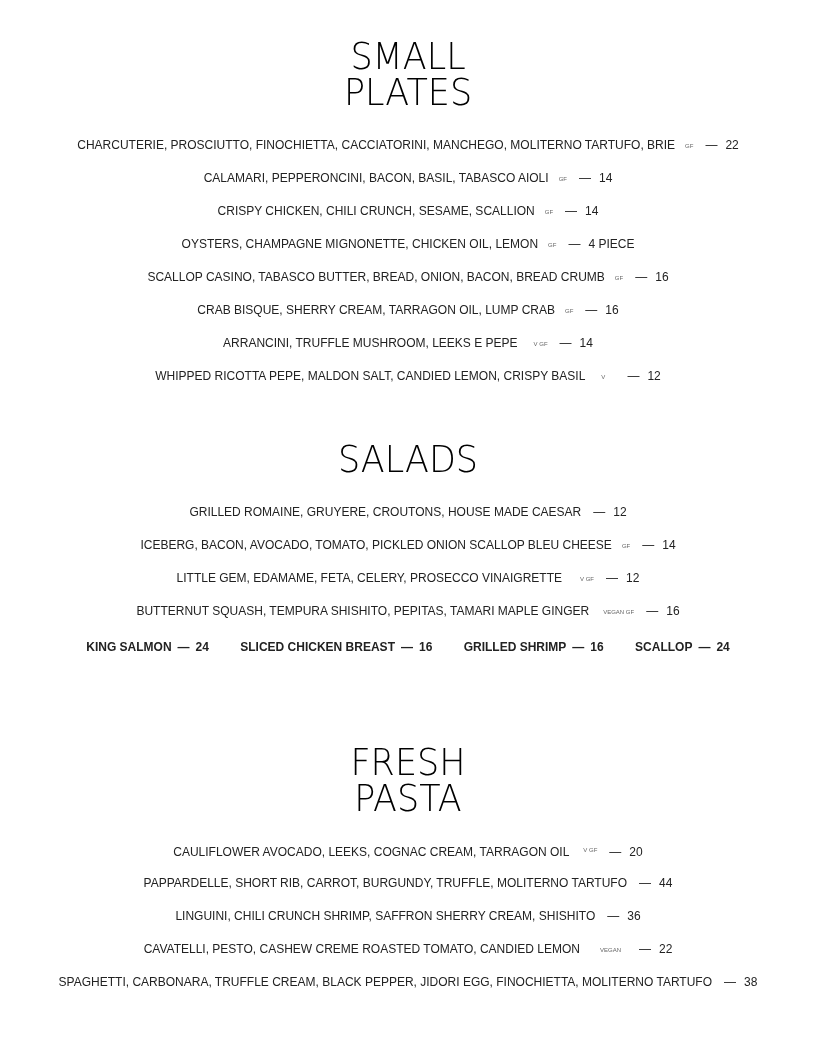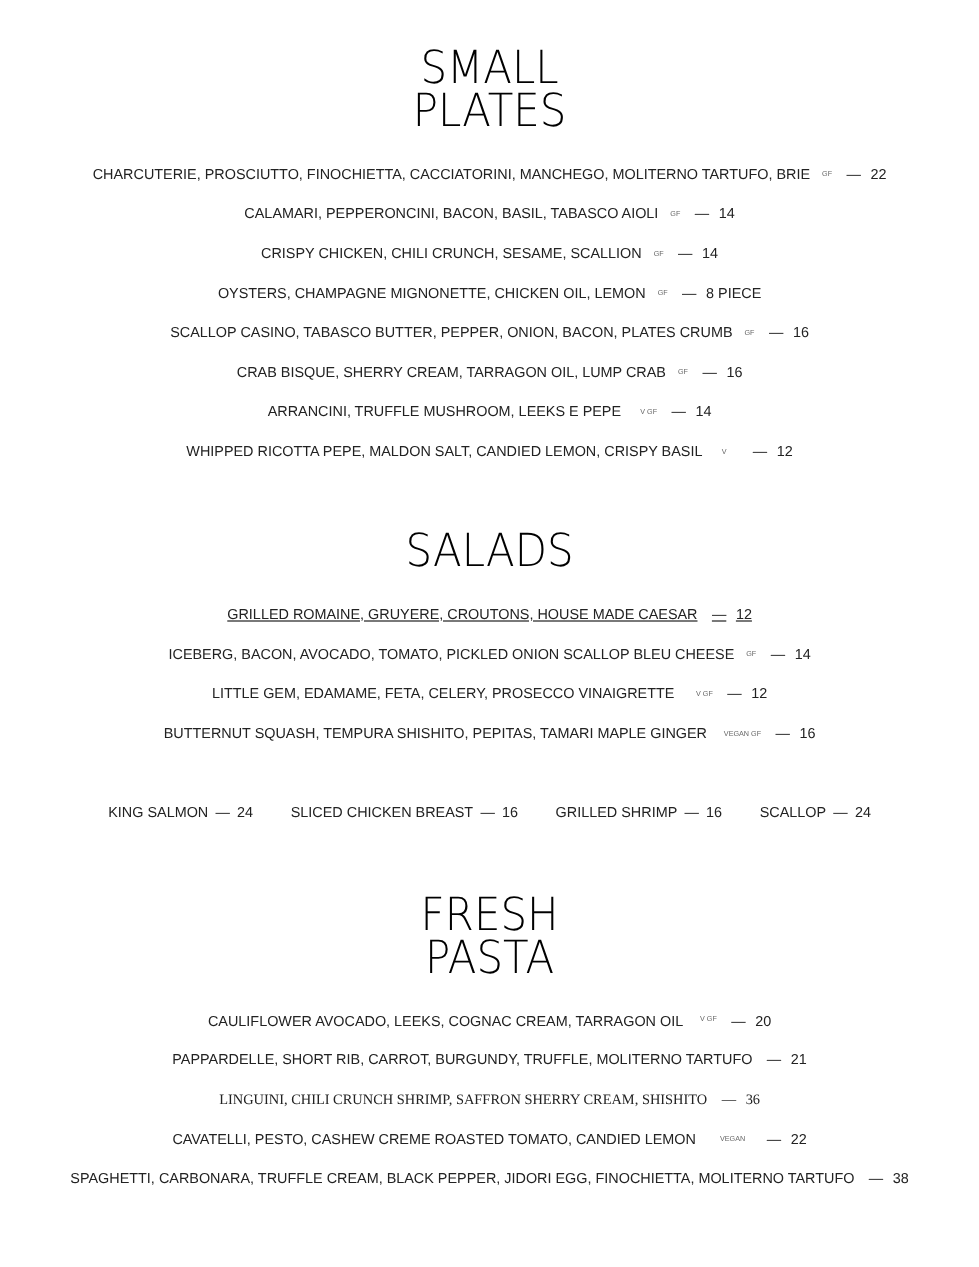--- a/index.html
+++ b/index.html
@@ -34,71 +34,71 @@
 <div class="row" style="top:138px;">
   <span>CHARCUTERIE, PROSCIUTTO, FINOCHIETTA, CACCIATORINI, MANCHEGO, MOLITERNO TARTUFO, BRIE</span><span class="tag">GF</span><span class="dash">—</span><span>22</span>
 </div>
 <div class="row" style="top:171px;">
   <span>CALAMARI, PEPPERONCINI, BACON, BASIL, TABASCO AIOLI</span><span class="tag">GF</span><span class="dash">—</span><span>14</span>
 </div>
 <div class="row" style="top:204px;">
   <span>CRISPY CHICKEN, CHILI CRUNCH, SESAME, SCALLION</span><span class="tag">GF</span><span class="dash">—</span><span>14</span>
 </div>
 <div class="row" style="top:237px;">
-  <span>OYSTERS, CHAMPAGNE MIGNONETTE, CHICKEN OIL, LEMON</span><span class="tag">GF</span><span class="dash">—</span><span>8 PIECE</span>
+  <span>OYSTERS, CHAMPAGNE MIGNONETTE, CHICKEN OIL, LEMON</span><span class="tag">GF</span><span class="dash">—</span><span>4 PIECE</span>
 </div>
 <div class="row" style="top:270px;">
-  <span>SCALLOP CASINO, TABASCO BUTTER, PEPPER, ONION, BACON, PLATES CRUMB</span><span class="tag">GF</span><span class="dash">—</span><span>16</span>
+  <span>SCALLOP CASINO, TABASCO BUTTER, BREAD, ONION, BACON, BREAD CRUMB</span><span class="tag">GF</span><span class="dash">—</span><span>16</span>
 </div>
 <div class="row" style="top:303px;">
   <span>CRAB BISQUE, SHERRY CREAM, TARRAGON OIL,  LUMP CRAB</span><span class="tag">GF</span><span class="dash">—</span><span>16</span>
 </div>
 <div class="row" style="top:336px;">
   <span>ARRANCINI, TRUFFLE MUSHROOM, LEEKS E PEPE</span><span class="tag" style="margin-left:16px;">V GF</span><span class="dash">—</span><span>14</span>
 </div>
 <div class="row" style="top:369px;">
   <span>WHIPPED RICOTTA PEPE, MALDON SALT, CANDIED LEMON, CRISPY BASIL</span><span class="tag" style="margin-left:16px;">V</span><span class="dash" style="margin-left:22px;">—</span><span>12</span>
 </div>
 
 <div class="heading" style="top:441px;">
   <span>SALADS</span>
 </div>
 
-<div class="row" style="top:505px;text-decoration:underline;">
+<div class="row" style="top:505px;">
   <span>GRILLED ROMAINE, GRUYERE, CROUTONS, HOUSE MADE CAESAR</span><span class="dash">—</span><span>12</span>
 </div>
 <div class="row" style="top:538px;">
   <span>ICEBERG, BACON, AVOCADO, TOMATO, PICKLED ONION SCALLOP BLEU CHEESE</span><span class="tag">GF</span><span class="dash">—</span><span>14</span>
 </div>
 <div class="row" style="top:571px;">
   <span>LITTLE GEM, EDAMAME, FETA, CELERY, PROSECCO VINAIGRETTE</span><span class="tag" style="margin-left:18px;">V GF</span><span class="dash">—</span><span>12</span>
 </div>
 <div class="row" style="top:604px;">
   <span>BUTTERNUT SQUASH, TEMPURA SHISHITO, PEPITAS, TAMARI MAPLE GINGER</span><span class="tag" style="margin-left:14px;">VEGAN GF</span><span class="dash">—</span><span>16</span>
 </div>
 
-<div class="row proteins" style="top:670px;">
+<div class="row proteins" style="top:640px;font-weight:bold;">
   <span class="item"><span>KING SALMON</span><span class="dash" style="margin:0 6px;">—</span><span>24</span></span>
   <span class="item"><span>SLICED CHICKEN BREAST</span><span class="dash" style="margin:0 6px;">—</span><span>16</span></span>
   <span class="item"><span>GRILLED SHRIMP</span><span class="dash" style="margin:0 6px;">—</span><span>16</span></span>
   <span class="item"><span>SCALLOP</span><span class="dash" style="margin:0 6px;">—</span><span>24</span></span>
 </div>
 
 <div class="heading" style="top:744px;">
   <span>FRESH</span>
   <span>PASTA</span>
 </div>
 
 <div class="row" style="top:843px;">
   <span>CAULIFLOWER AVOCADO, LEEKS, COGNAC CREAM, TARRAGON OIL</span><span class="tag sup" style="margin-left:14px;">V GF</span><span class="dash">—</span><span>20</span>
 </div>
 <div class="row" style="top:876px;">
-  <span>PAPPARDELLE, SHORT RIB, CARROT, BURGUNDY, TRUFFLE, MOLITERNO TARTUFO</span><span class="dash">—</span><span>21</span>
+  <span>PAPPARDELLE, SHORT RIB, CARROT, BURGUNDY, TRUFFLE, MOLITERNO TARTUFO</span><span class="dash">—</span><span>44</span>
 </div>
-<div class="row" style="top:909px;font-family:Liberation Serif, serif;">
+<div class="row" style="top:909px;">
   <span>LINGUINI, CHILI CRUNCH SHRIMP, SAFFRON SHERRY CREAM, SHISHITO</span><span class="dash">—</span><span>36</span>
 </div>
 <div class="row" style="top:942px;">
   <span>CAVATELLI, PESTO, CASHEW CREME ROASTED TOMATO, CANDIED LEMON</span><span class="tag" style="margin-left:20px;">VEGAN</span><span class="dash" style="margin-left:18px;">—</span><span>22</span>
 </div>
 <div class="row" style="top:975px;">
   <span>SPAGHETTI, CARBONARA, TRUFFLE CREAM, BLACK PEPPER, JIDORI EGG, FINOCHIETTA, MOLITERNO TARTUFO</span><span class="dash">—</span><span>38</span>
 </div>
 
 </body></html>

